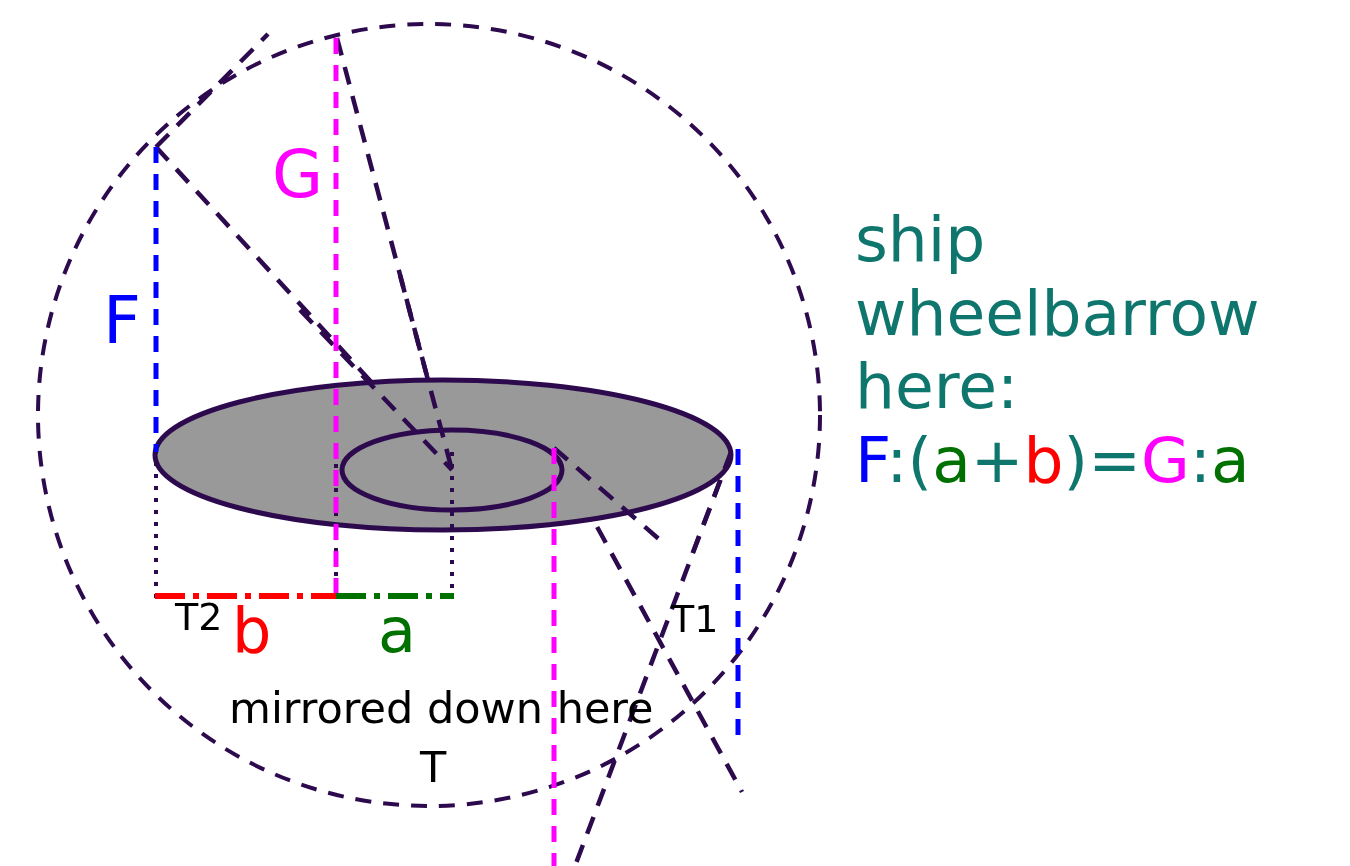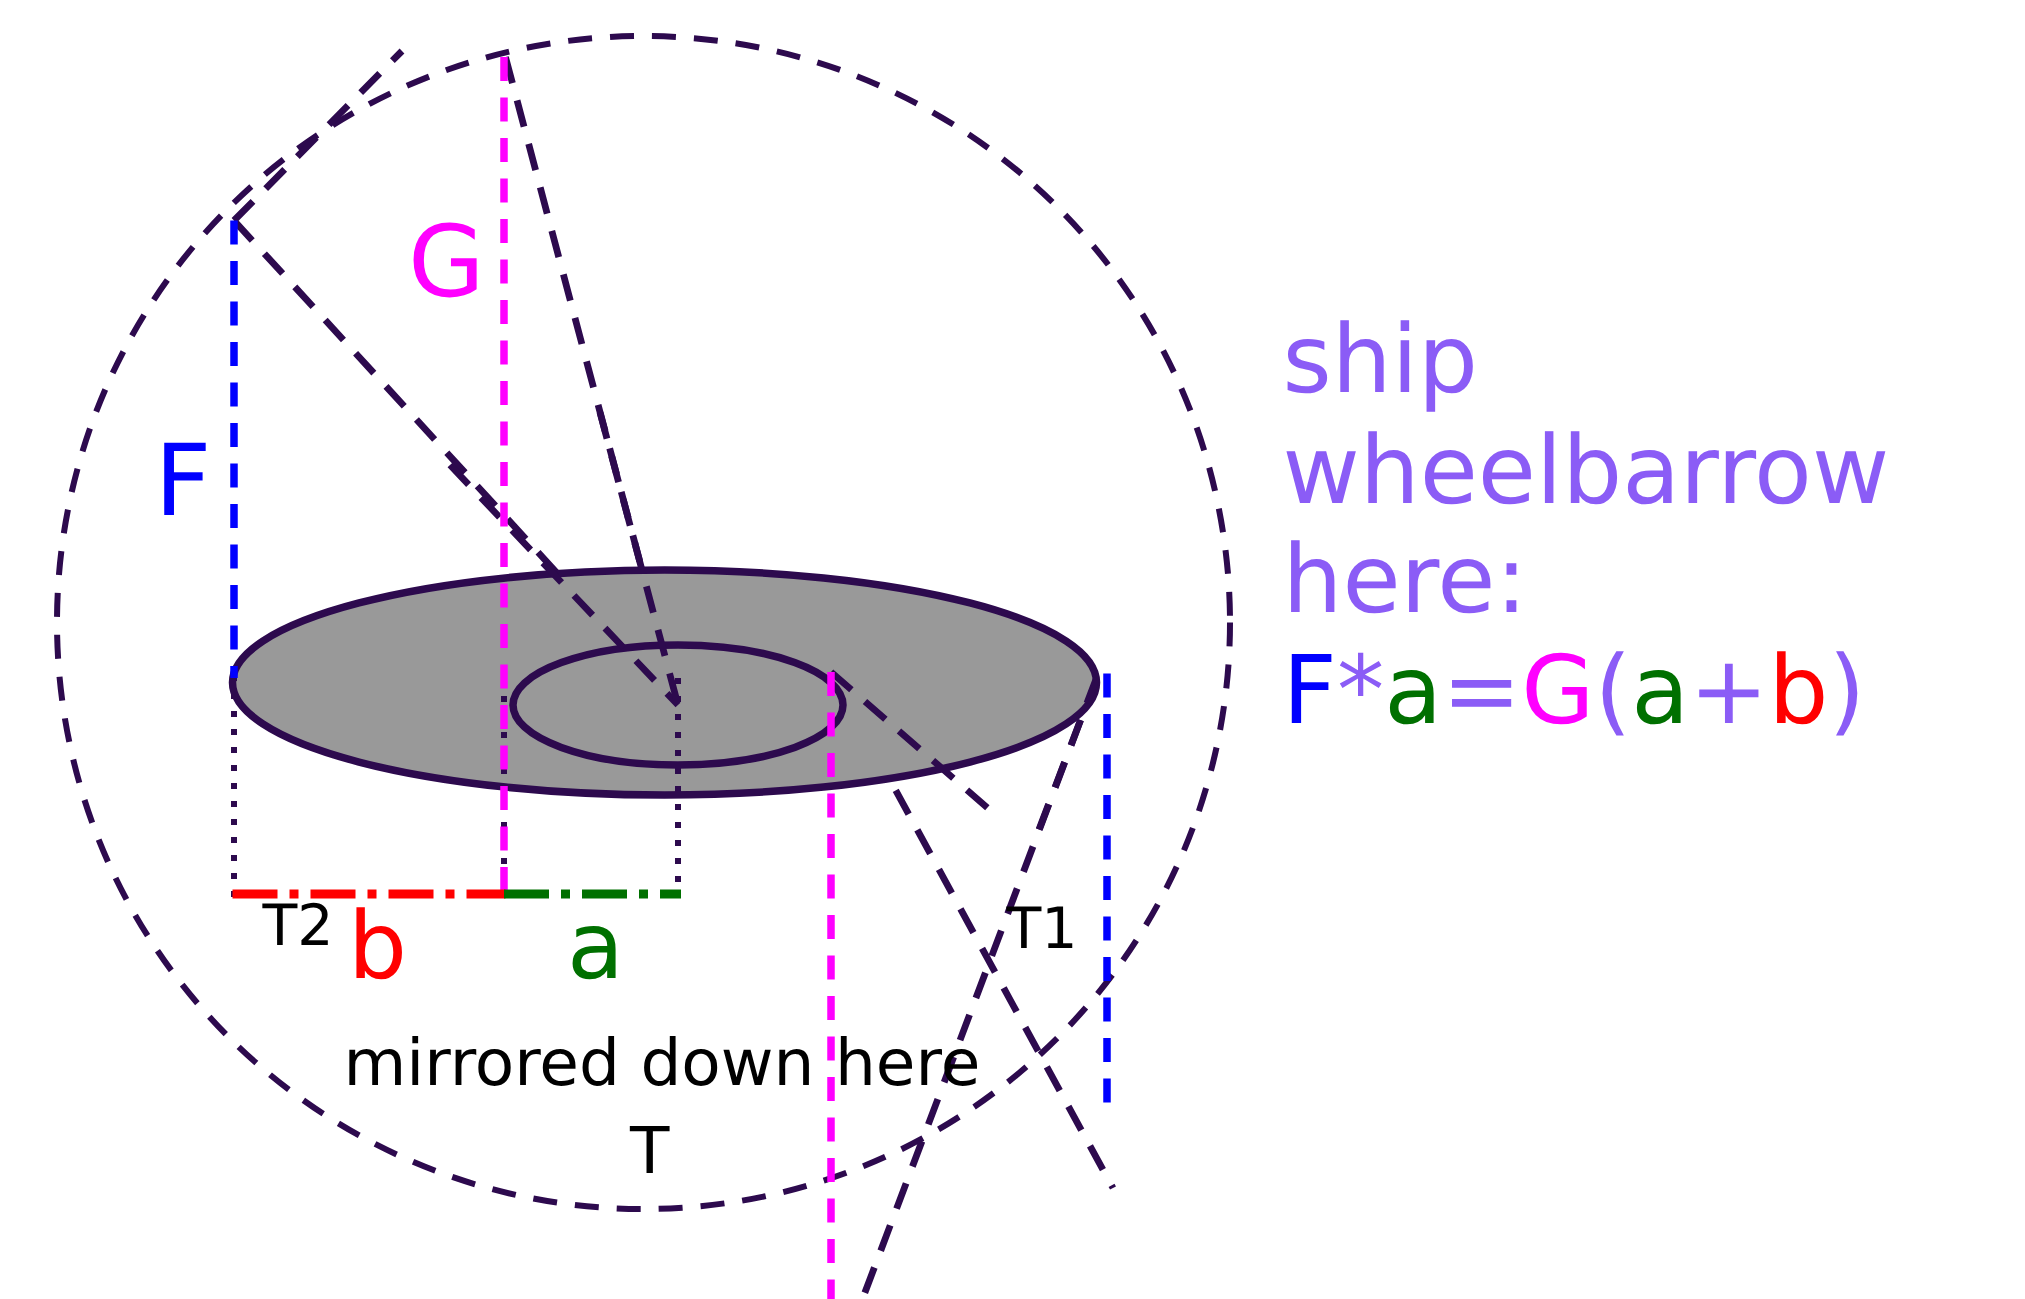--- a/index.html
+++ b/index.html
@@ -39,21 +39,21 @@
     color: #000000;
     white-space: nowrap;
   }
   #text-panel .line {
     display: block;
   }
   .tok-F { color: #0000ff; }
   .tok-G { color: #ff00ff; }
   .tok-a { color: #007000; }
   .tok-b { color: #ff0000; }
-  .tok-plain { color: #8b5cf6; }
+  .tok-plain { color: #0f766e; }
 </style>
 </head>
 <body>
 
 <div id="stage">
 
   <svg id="diagram-svg" viewBox="0 0 1350 866" xmlns="http://www.w3.org/2000/svg">
 
     <circle cx="429" cy="415" r="391" fill="none" stroke="#2d0a4e" stroke-width="4" stroke-dasharray="16 12"></circle>
 
@@ -107,16 +107,16 @@
     <text class="svg-label" x="229" y="723" font-size="43" fill="#000000">mirrored down here</text>
 
     <text class="svg-label" x="420" y="782" font-size="43" fill="#000000">T</text>
 
   </svg>
 
   <div id="text-panel">
     <span class="line"><span class="tok-plain">ship</span></span>
     <span class="line"><span class="tok-plain">wheelbarrow</span></span>
     <span class="line"><span class="tok-plain">here:</span></span>
-    <span class="line"><span class="tok-F">F</span><span class="tok-plain">*</span><span class="tok-a">a</span><span class="tok-plain">=</span><span class="tok-G">G</span><span class="tok-plain">(</span><span class="tok-a">a</span><span class="tok-plain">+</span><span class="tok-b">b</span><span class="tok-plain">)</span></span>
+    <span class="line"><span class="tok-F">F</span><span class="tok-plain">:(</span><span class="tok-a">a</span><span class="tok-plain">+</span><span class="tok-b">b</span><span class="tok-plain">)=</span><span class="tok-G">G</span><span class="tok-plain">:</span><span class="tok-a">a</span></span>
   </div>
 
 </div>
 
 </body></html>

